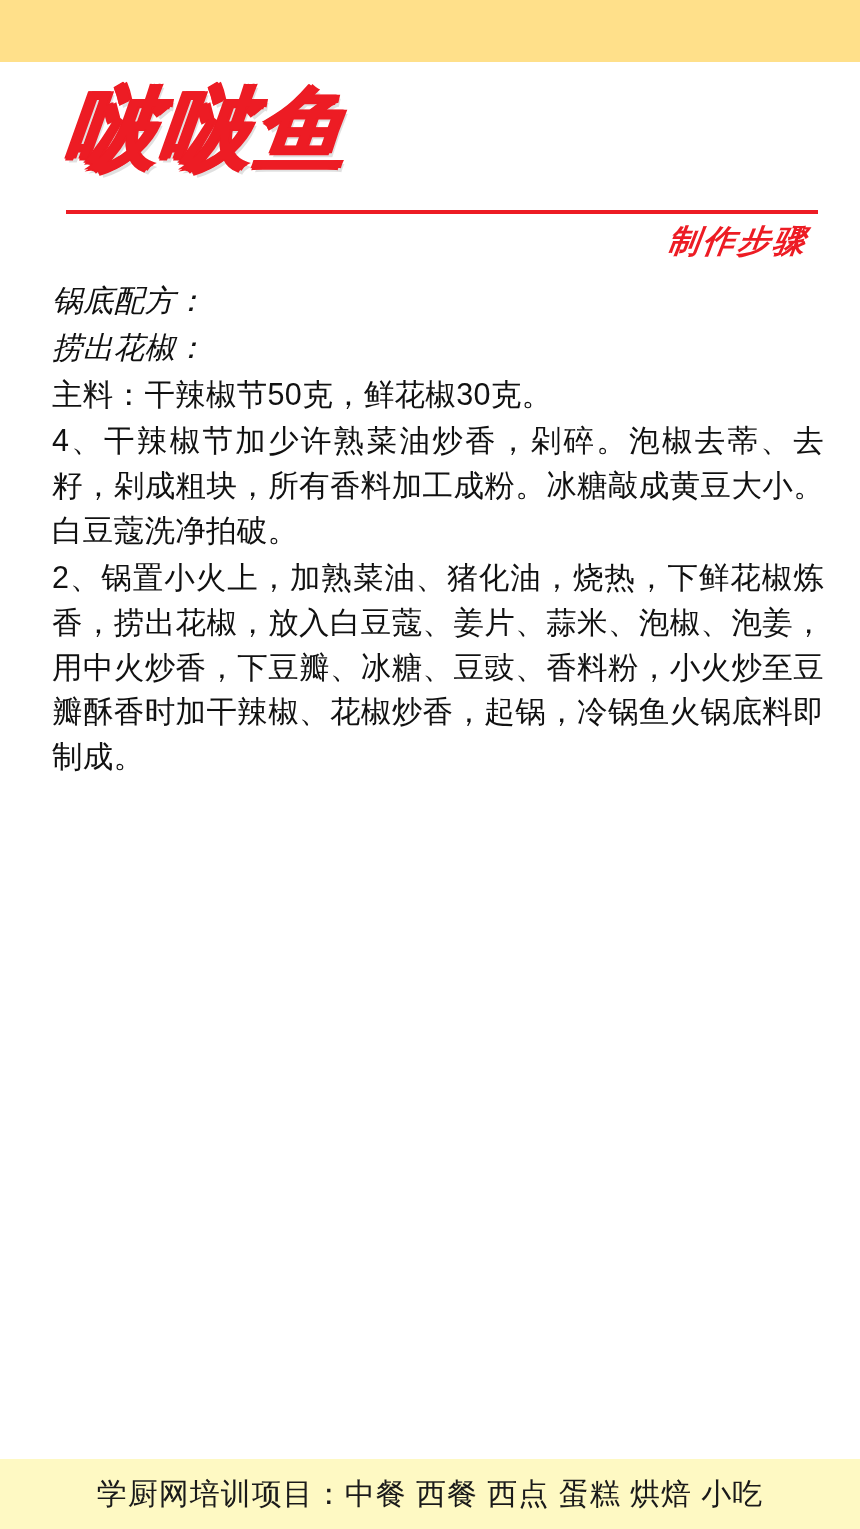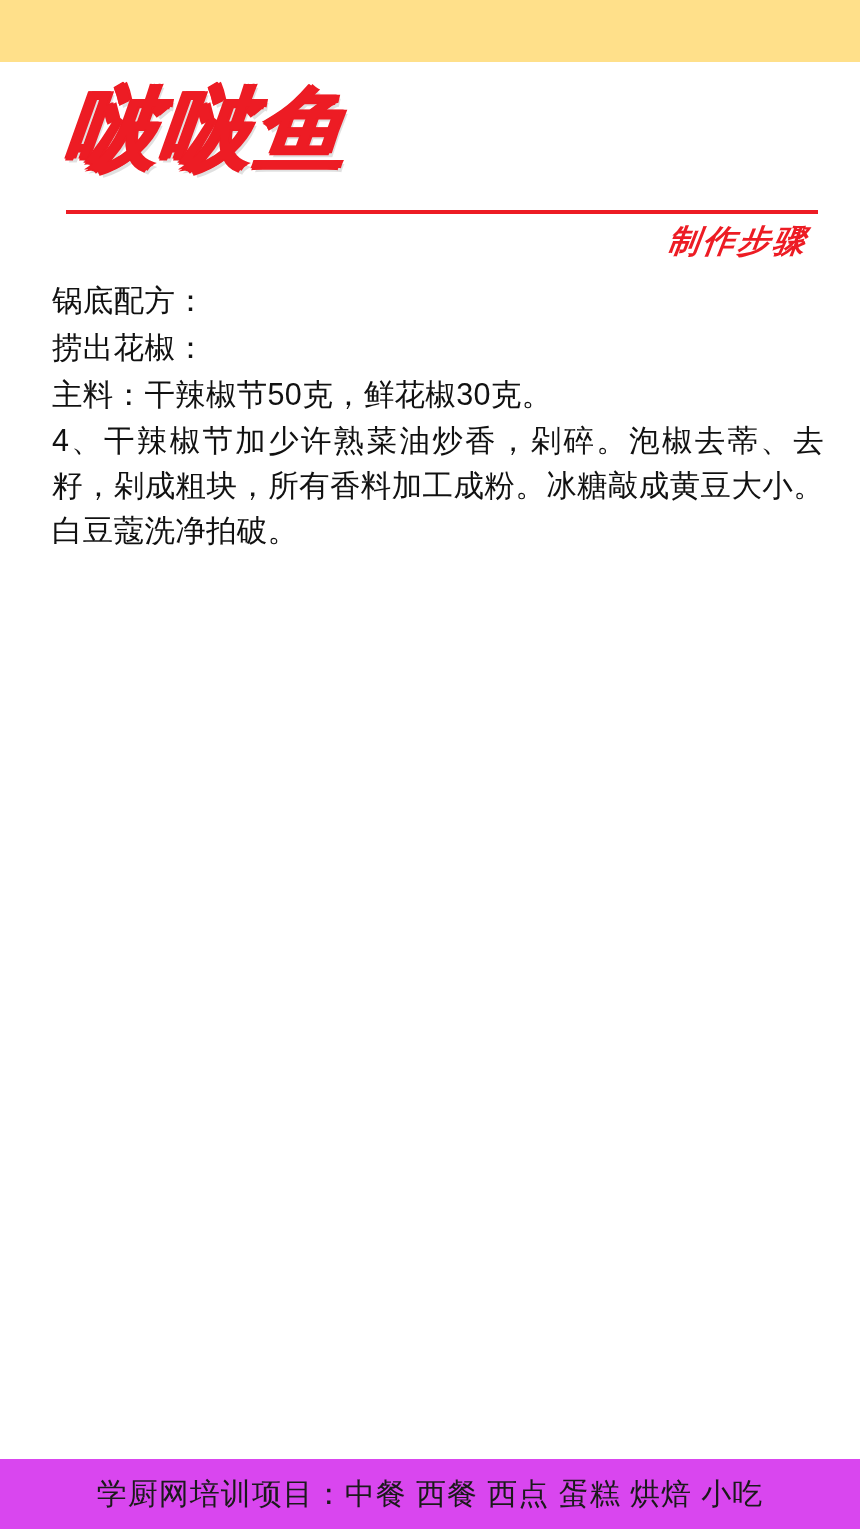--- a/index.html
+++ b/index.html
@@ -24,21 +24,21 @@
     width: 100%;
     height: 62px;
     background: #ffe08a;
   }
   .band-bottom {
     position: absolute;
     left: 0;
     bottom: 0;
     width: 100%;
     height: 70px;
-    background: #d946ef;
+    background: #fef9c3;
     display: flex;
     align-items: center;
     justify-content: center;
   }
   .footer-text {
     font-size: 30px;
     color: #1a1a1a;
     letter-spacing: 1px;
     font-family: "Liberation Sans", "DejaVu Sans", sans-serif;
   }
@@ -106,20 +106,21 @@
     font-size: 30.5px;
     line-height: 1.47;
     color: #111111;
     margin: 0 0 2px 0;
     text-align: justify;
     font-family: "Liberation Sans", "DejaVu Sans", sans-serif;
     letter-spacing: 0.3px;
   }
   .para.heading {
     margin-top: 2px;
+    font-style: italic;
   }
 </style>
 </head>
 <body>
 
 <div class="page">
 
   <div class="band-top"></div>
 
   <div class="content">
@@ -131,20 +132,21 @@
 
     <div class="subtitle-row">
       <span class="subtitle">制作步骤</span>
     </div>
 
     <div class="body-text">
       <p class="para heading">锅底配方：</p>
       <p class="para heading">捞出花椒：</p>
       <p class="para">主料：干辣椒节50克，鲜花椒30克。</p>
       <p class="para">4、干辣椒节加少许熟菜油炒香，剁碎。泡椒去蒂、去籽，剁成粗块，所有香料加工成粉。冰糖敲成黄豆大小。白豆蔻洗净拍破。</p>
+      <p class="para">2、锅置小火上，加熟菜油、猪化油，烧热，下鲜花椒炼香，捞出花椒，放入白豆蔻、姜片、蒜米、泡椒、泡姜，用中火炒香，下豆瓣、冰糖、豆豉、香料粉，小火炒至豆瓣酥香时加干辣椒、花椒炒香，起锅，冷锅鱼火锅底料即制成。</p>
     </div>
 
   </div>
 
   <div class="band-bottom">
     <div class="footer-text">学厨网培训项目：中餐 西餐 西点 蛋糕 烘焙 小吃</div>
   </div>
 
 </div>
 

